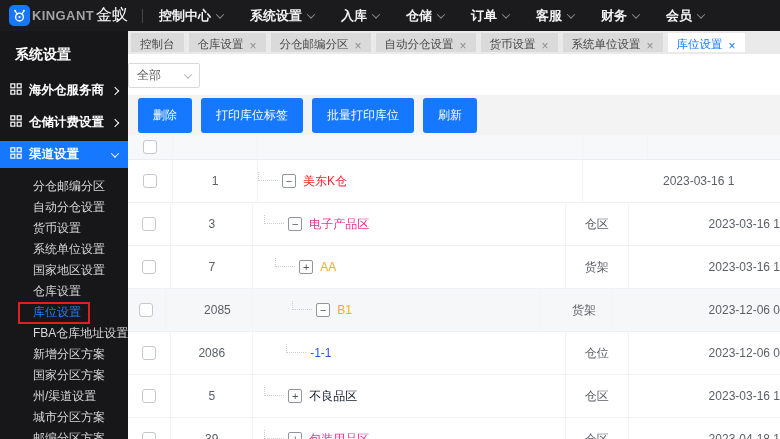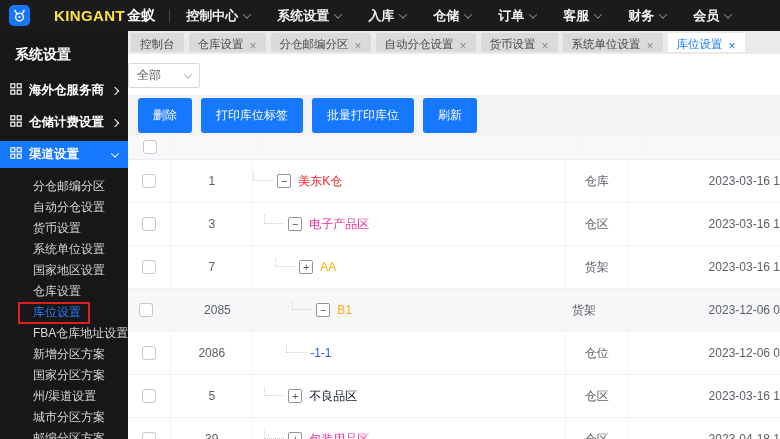--- a/index.html
+++ b/index.html
@@ -4,22 +4,22 @@
 <style>
   * { margin:0; padding:0; box-sizing:border-box; }
   html,body { width:780px; height:439px; overflow:hidden; background:#fff;
     font-family:"Liberation Sans","DejaVu Sans",sans-serif; }
 
   
   .topbar { position:absolute; left:0; top:0; width:780px; height:31px;
     background:#1b1b1e; display:flex; align-items:center; z-index:5; }
   .logo-badge { width:21px; height:21px; border-radius:5px; background:#1778ff;
     margin-left:9px; display:flex; align-items:center; justify-content:center; flex:0 0 auto; }
-  .brand { color:#fde047; font-weight:bold; font-size:15px; letter-spacing:.4px; margin-left:24px; white-space:nowrap; }
-  .brand-cn { color:#fff; font-weight:bold; font-size:14px; margin-left:2px; white-space:nowrap; }
+  .brand { color:#a3a3a3; font-weight:bold; font-size:13px; letter-spacing:.4px; margin-left:2px; white-space:nowrap; }
+  .brand-cn { color:#fff; font-weight:normal; font-size:16px; margin-left:2px; white-space:nowrap; }
   .nav-divider { width:1px; height:14px; background:#47474b; margin:0 16px 0 14px; }
   .nav { display:flex; align-items:center; gap:27px; }
   .nav-item { display:flex; align-items:center; gap:6px; color:#f2f2f2; font-size:13px;
     font-weight:bold; cursor:pointer; white-space:nowrap; }
   .chev { display:inline-block; width:6px; height:6px; border-right:1.5px solid #8a8a8e;
     border-bottom:1.5px solid #8a8a8e; }
   .chev.down { transform:rotate(45deg) translate(-1px,-1px); }
   .chev.right { transform:rotate(-45deg); }
   .chev.white { border-color:#fff; }
 
@@ -246,21 +246,20 @@
           <div class="cell cell-check">
             <div class="checkbox"></div>
           </div>
           <div class="cell cell-id">1</div>
           <div class="cell cell-name">
             <span class="tree-pad" style="width: 0px;"></span>
             <span class="connector"></span>
             <span class="tbox">−</span>
             <span class="tname" style="color: rgb(245, 34, 45);">美东K仓</span>
           </div>
-          <div class="cell cell-type">仓库</div>
           <div class="cell cell-date">2023-03-16 1</div>
         </div>
         <div class="trow">
           <div class="cell cell-check">
             <div class="checkbox"></div>
           </div>
           <div class="cell cell-id">3</div>
           <div class="cell cell-name">
             <span class="tree-pad" style="width: 11px;"></span>
             <span class="connector"></span>

